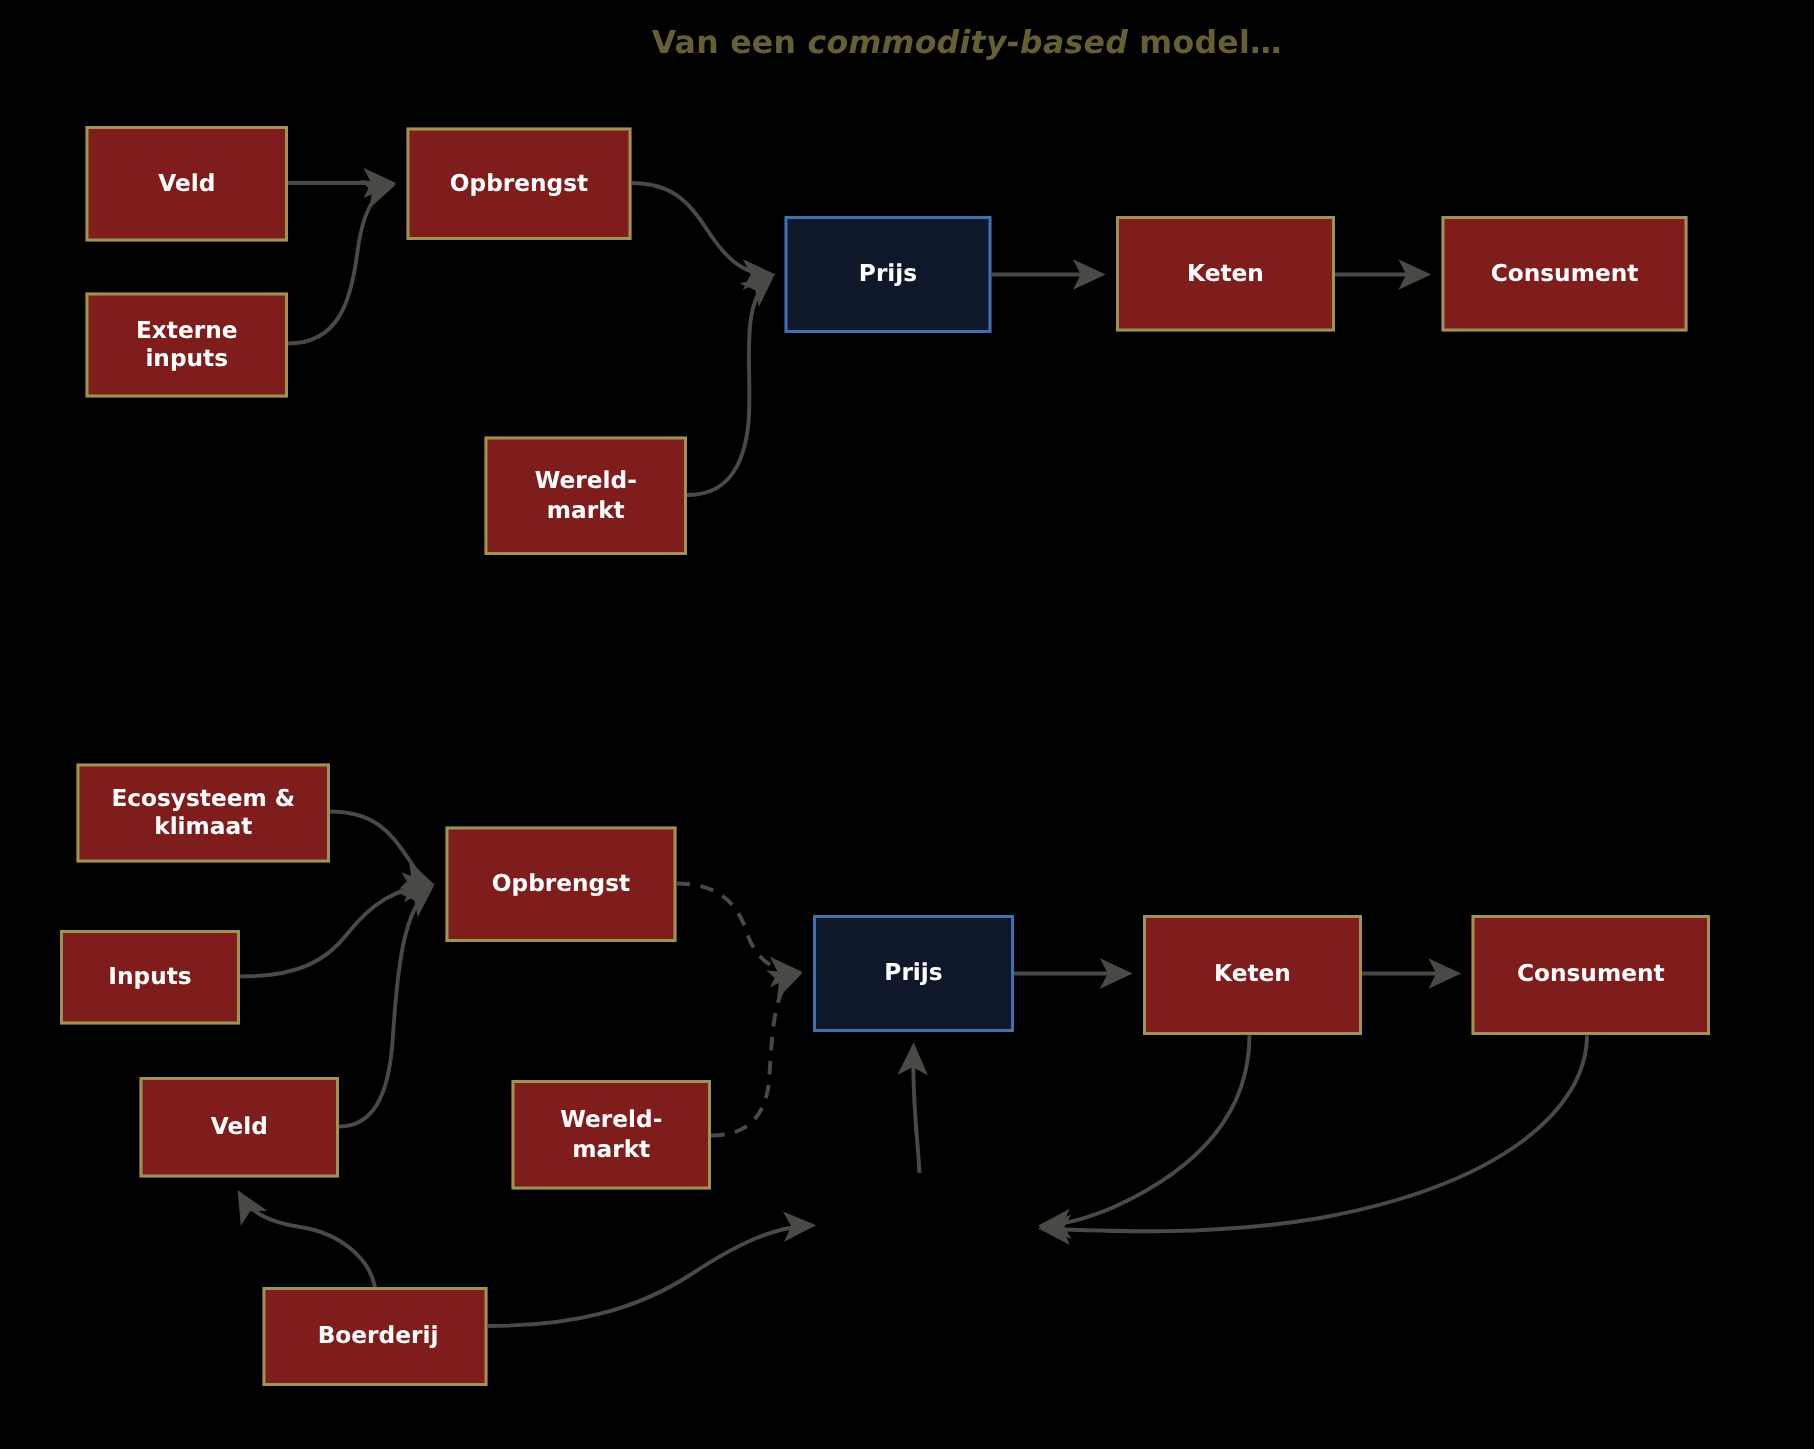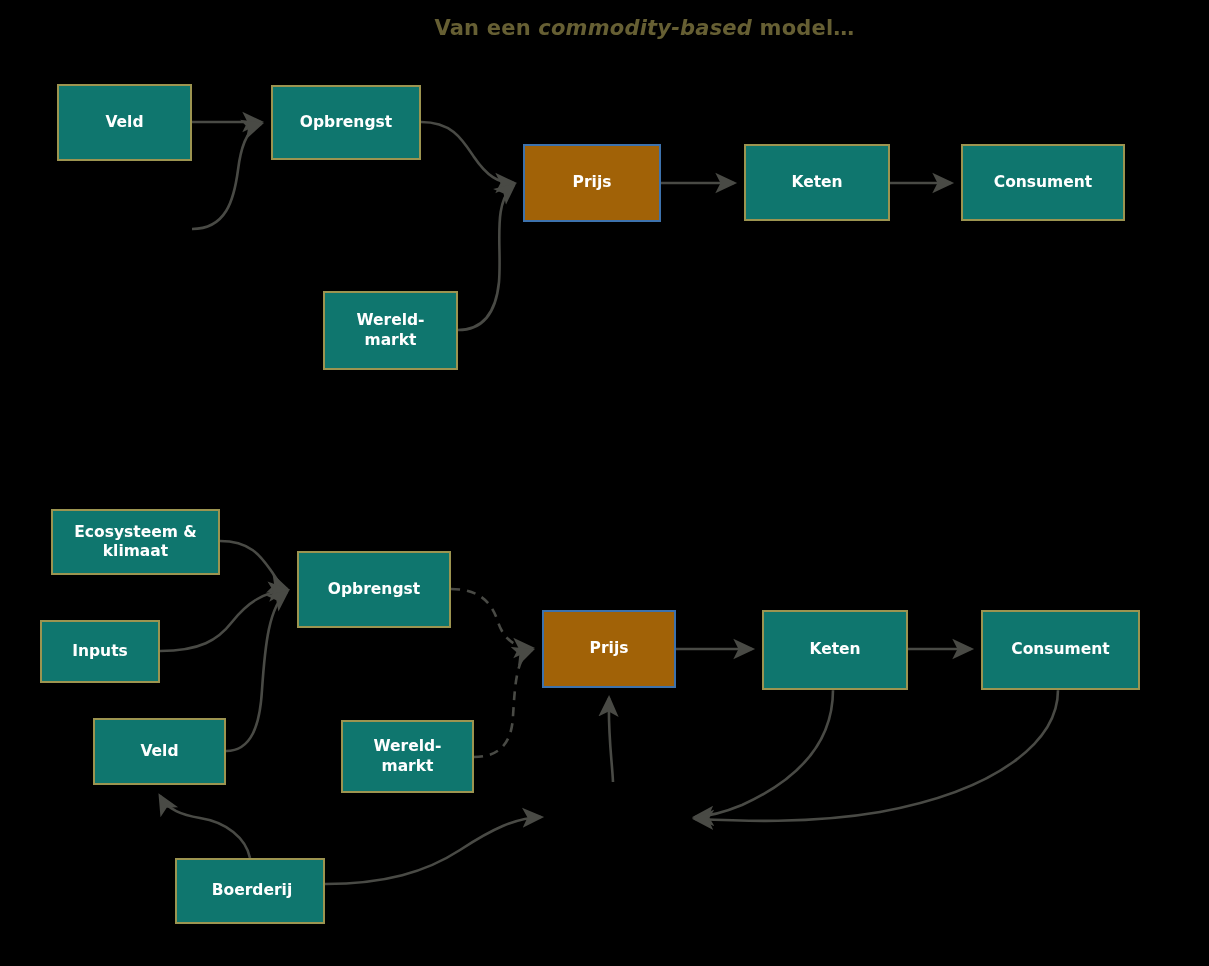--- a/index.html
+++ b/index.html
@@ -7,23 +7,23 @@
        font-family:"DejaVu Sans","Liberation Sans",sans-serif;}
   #stage{position:absolute;left:0;top:0;width:1209px;height:911px;background:#000;margin-left:40px;}
 
   .title{position:absolute;color:#665f33;font-weight:bold;font-size:21px;
          letter-spacing:.2px;white-space:nowrap;text-align:center;}
   .title i{font-style:italic;}
 
   .node{position:absolute;box-sizing:border-box;display:flex;align-items:center;
         justify-content:center;text-align:center;color:#ffffff;font-weight:bold;
         font-size:15.5px;line-height:1.25;padding:2px 6px;
-        background:#0f766e;border:2px solid #9c9450;
+        background:#7f1d1d;border:2px solid #9c9450;
         box-shadow:0 1px 0 rgba(0,0,0,.25);}
-  .node.blue{background:#a16207;border-color:#3d72ad;}
+  .node.blue{background:#0f172a;border-color:#3d72ad;}
 
   svg.links{position:absolute;left:0;top:0;width:1209px;height:966px;
             pointer-events:none;overflow:visible;}
   .edge{fill:none;stroke:#494a45;stroke-width:2.6;}
   .edge.dashed{stroke-dasharray:9 7;}
 </style>
 </head>
 <body>
 
 <div id="stage">
@@ -56,20 +56,22 @@
     <path class="edge" d="M636,649 L712,649" marker-end="url(#ah)"></path>
     <path class="edge" d="M868,649 L931,649" marker-end="url(#ah)"></path>
     <path class="edge" d="M793,690 C793,736 766,776 702,805 C685,812 672,816 655,817" marker-end="url(#ah)"></path>
     <path class="edge" d="M1018,690 C1018,740 960,790 840,812 C770,824 700,821 655,819" marker-end="url(#ah)"></path>
     <path class="edge" d="M210,858 C206,838 186,822 160,818 C142,815 128,810 120,796" marker-end="url(#ah)"></path>
     <path class="edge" d="M285,884 C345,884 386,872 420,850 C452,829 475,818 501,817" marker-end="url(#ah)"></path>
   </svg>
 
   <div class="node" style="left:17px;top:84px;width:135px;height:77px;">Veld</div>
 
+  <div class="node" style="left:17px;top:195px;width:135px;height:70px;white-space:pre-line;">Externe
+inputs</div>
 
   <div class="node" style="left:231px;top:85px;width:150px;height:75px;">Opbrengst</div>
 
   <div class="node" style="left:283px;top:291px;width:135px;height:79px;white-space:pre-line;">Wereld-
 markt</div>
 
   <div class="node blue" style="left:483px;top:144px;width:138px;height:78px;">Prijs</div>
 
   <div class="node" style="left:704px;top:144px;width:146px;height:77px;">Keten</div>
 

